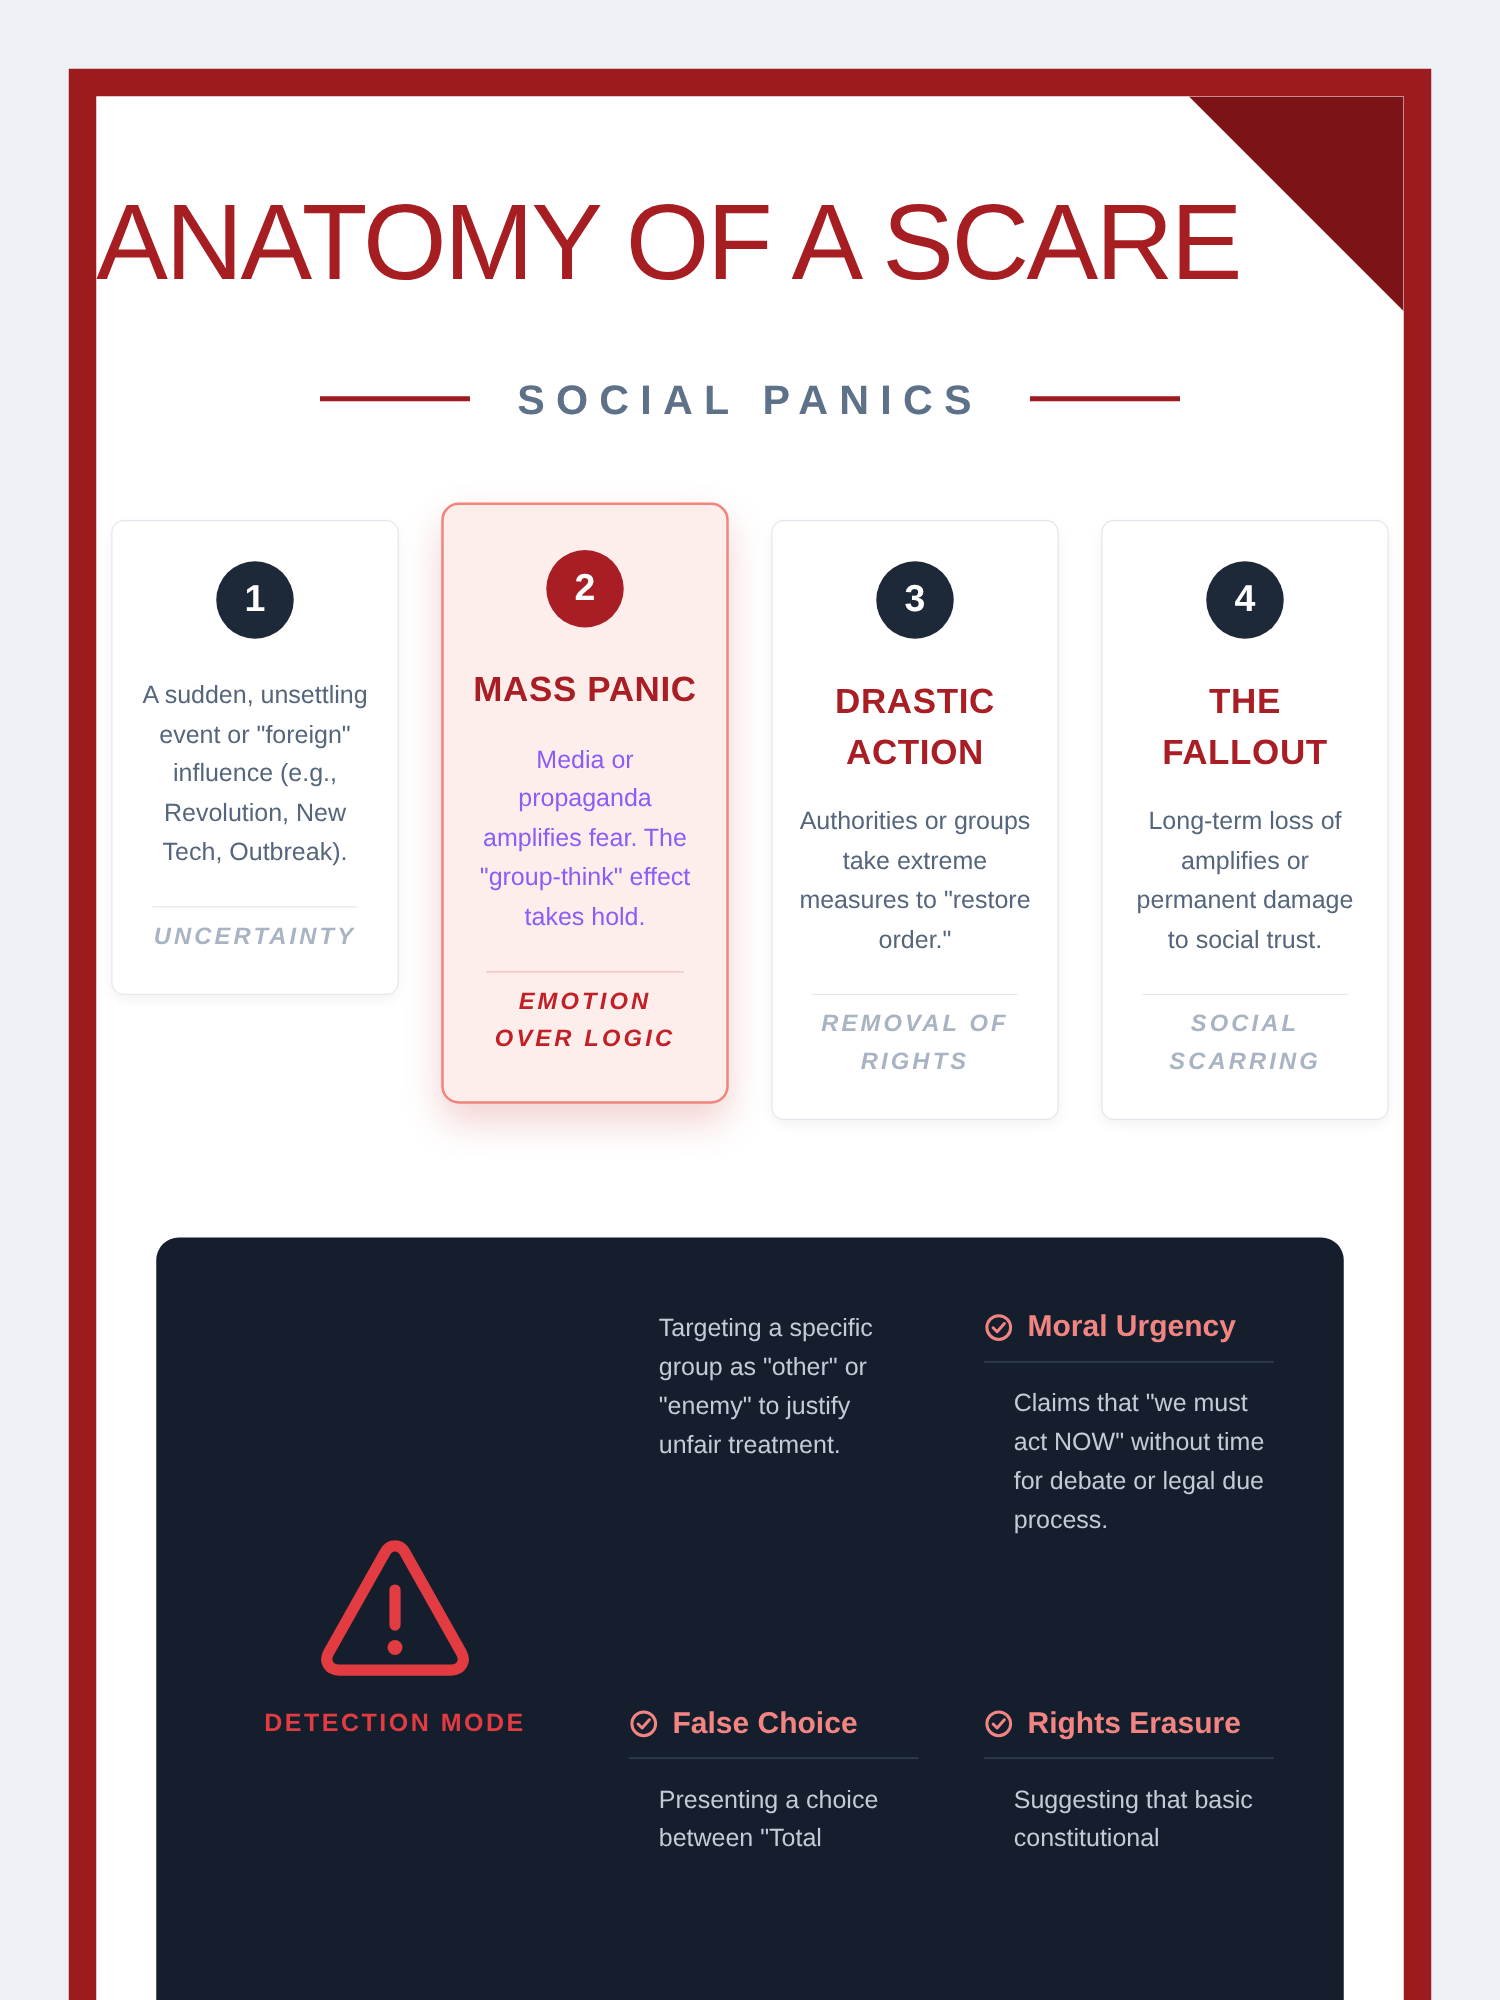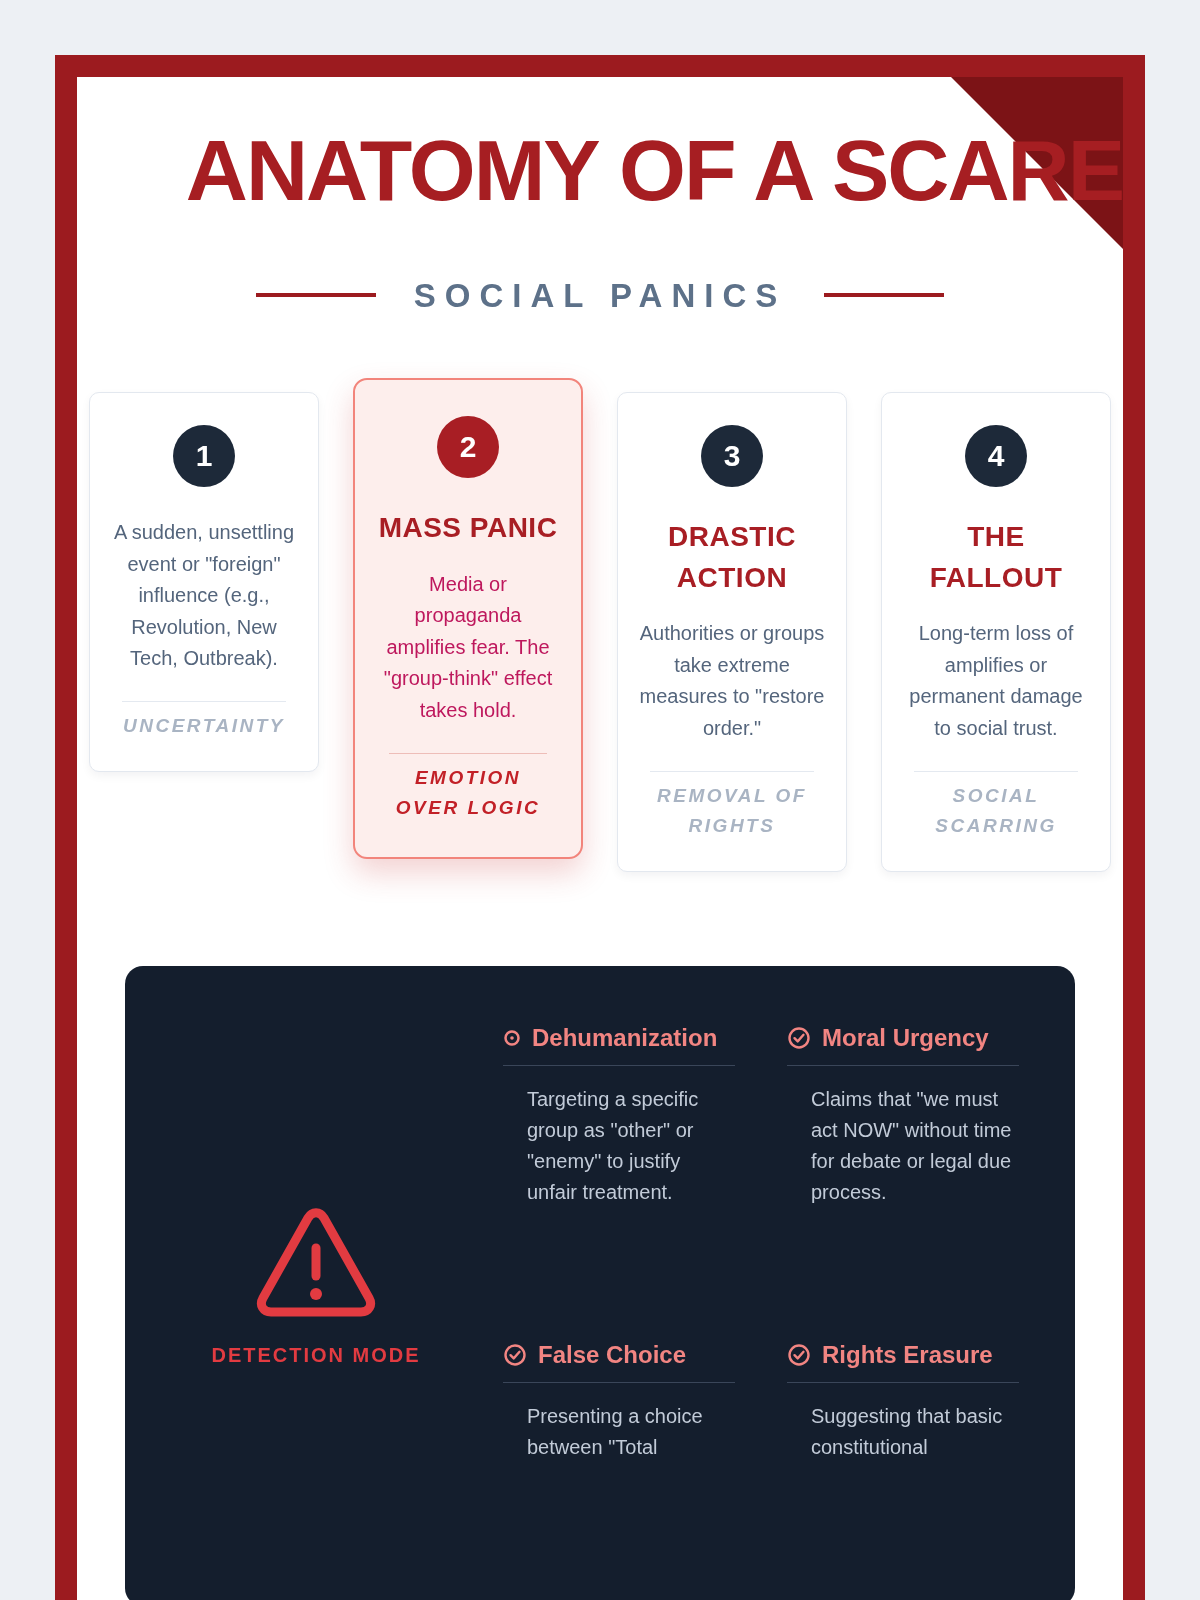--- a/index.html
+++ b/index.html
@@ -13,22 +13,22 @@
     box-sizing:border-box; background:#ffffff;
     border:22px solid #9c1b1f;
   }
   .page-inner { position:relative; width:100%; height:100%; overflow:hidden; }
   .corner-fold {
     position:absolute; top:0; right:0; width:172px; height:172px;
     background:#7c1316; clip-path:polygon(0 0, 100% 0, 100% 100%); z-index:4;
   }
   .main-title {
     position:relative; z-index:6;
-    margin-top:50px; text-align:right;
-    font-size:86px; font-weight:700; letter-spacing:-2px;
+    margin-top:74px; text-align:left;
+    font-size:86px; font-weight:400; letter-spacing:-2px;
     color:#a61e22; line-height:1.0;
   }
   .subtitle-row {
     display:flex; align-items:center; justify-content:center; gap:38px;
     margin-top:22px;
   }
   .subtitle-bar { width:120px; height:4px; background:#9c1b1f; flex:0 0 auto; }
   .subtitle {
     text-align:center; color:#5d7189; font-weight:700;
     font-size:33px; letter-spacing:9px; line-height:1.5;
@@ -52,21 +52,21 @@
     width:62px; height:62px; border-radius:50%; background:#1d2939; color:#ffffff;
     display:flex; align-items:center; justify-content:center;
     font-size:30px; font-weight:700; margin:0 auto 30px auto;
   }
   .highlight .stage-num { background:#a81e24; }
   .stage-title {
     color:#a81e24; font-size:28px; font-weight:800;
     line-height:1.45; margin-bottom:20px; letter-spacing:0.5px;
   }
   .stage-body { color:#54657c; font-size:20px; line-height:1.58; }
-  .highlight .stage-body { color:#be185d; }
+  .highlight .stage-body { color:#8b5cf6; }
   .stage-tag {
     margin:26px 14px 0; border-top:1px solid #e4e9f0; padding-top:9px;
     color:#a9b4c3; font-size:19px; font-style:italic; font-weight:600;
     letter-spacing:2.5px; line-height:1.6;
   }
   .highlight .stage-tag { color:#c22027; border-top-color:#eebdb8; font-weight:800; }
 
   .panel {
     margin:94px 48px 0; height:640px; box-sizing:border-box;
     background:#141e2d; border-radius:18px; padding:58px 56px;
@@ -144,29 +144,20 @@
           <svg width="122" height="112" viewBox="0 0 122 112" fill="none">
             <path d="M53 12 C57 5 65 5 69 12 L114 92 C118 99 114 106 106 106 L16 106 C8 106 4 99 8 92 Z" stroke="#e23b41" stroke-width="9" stroke-linejoin="round"></path>
             <line x1="61" y1="42" x2="61" y2="70" stroke="#e23b41" stroke-width="9" stroke-linecap="round"></line>
             <circle cx="61" cy="88" r="6" fill="#e23b41"></circle>
           </svg>
         </span>
         <div class="detection-label">DETECTION MODE</div>
       </div>
 
       <div class="ditem">
-        <div class="ditem-head">
-          <span class="head-icon">
-            <svg width="18" height="18" viewBox="0 0 18 18" fill="none">
-              <circle cx="9" cy="9" r="6.5" stroke="#f28582" stroke-width="2.5"></circle>
-              <circle cx="9" cy="9" r="1.8" fill="#f28582"></circle>
-            </svg>
-          </span>
-          <span class="ditem-title">Dehumanization</span>
-        </div>
         <div class="ditem-body">Targeting a specific group as "other" or "enemy" to justify unfair treatment.</div>
       </div>
 
       <div class="ditem">
         <div class="ditem-head">
           <span class="head-icon">
             <svg width="24" height="24" viewBox="0 0 24 24" fill="none">
               <circle cx="12" cy="12" r="9.5" stroke="#f28582" stroke-width="2.4"></circle>
               <path d="M7.5 12.2 L10.7 15.4 L16.5 8.8" stroke="#f28582" stroke-width="2.4" stroke-linecap="round" stroke-linejoin="round"></path>
             </svg>

